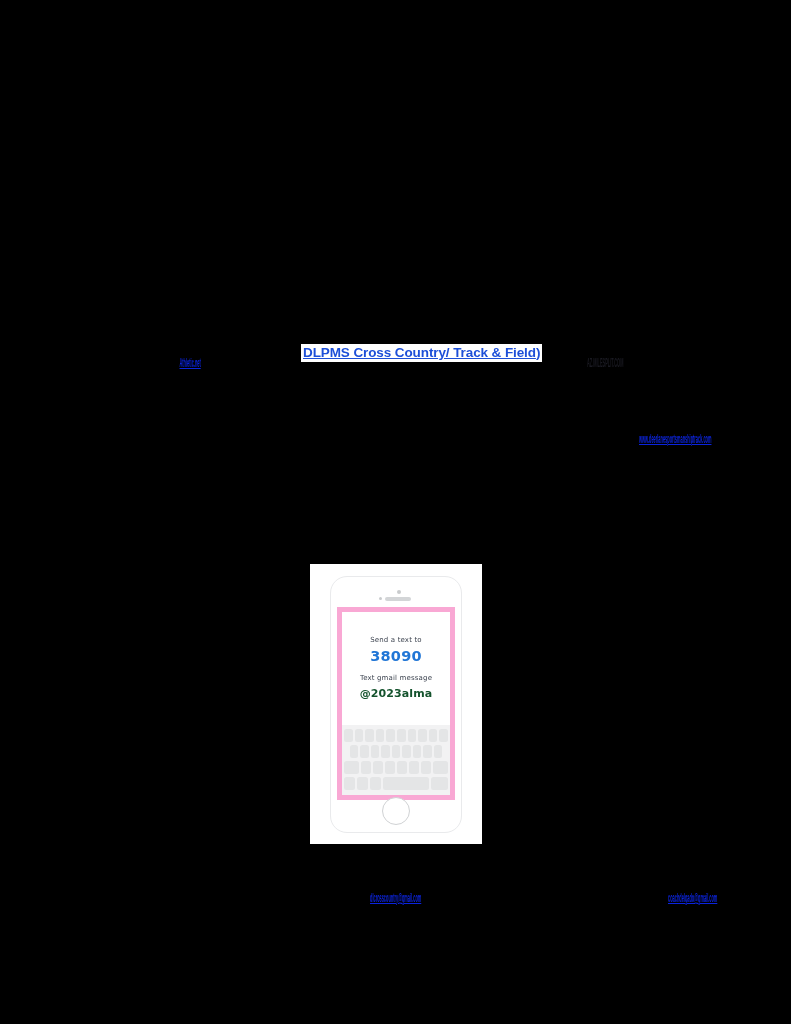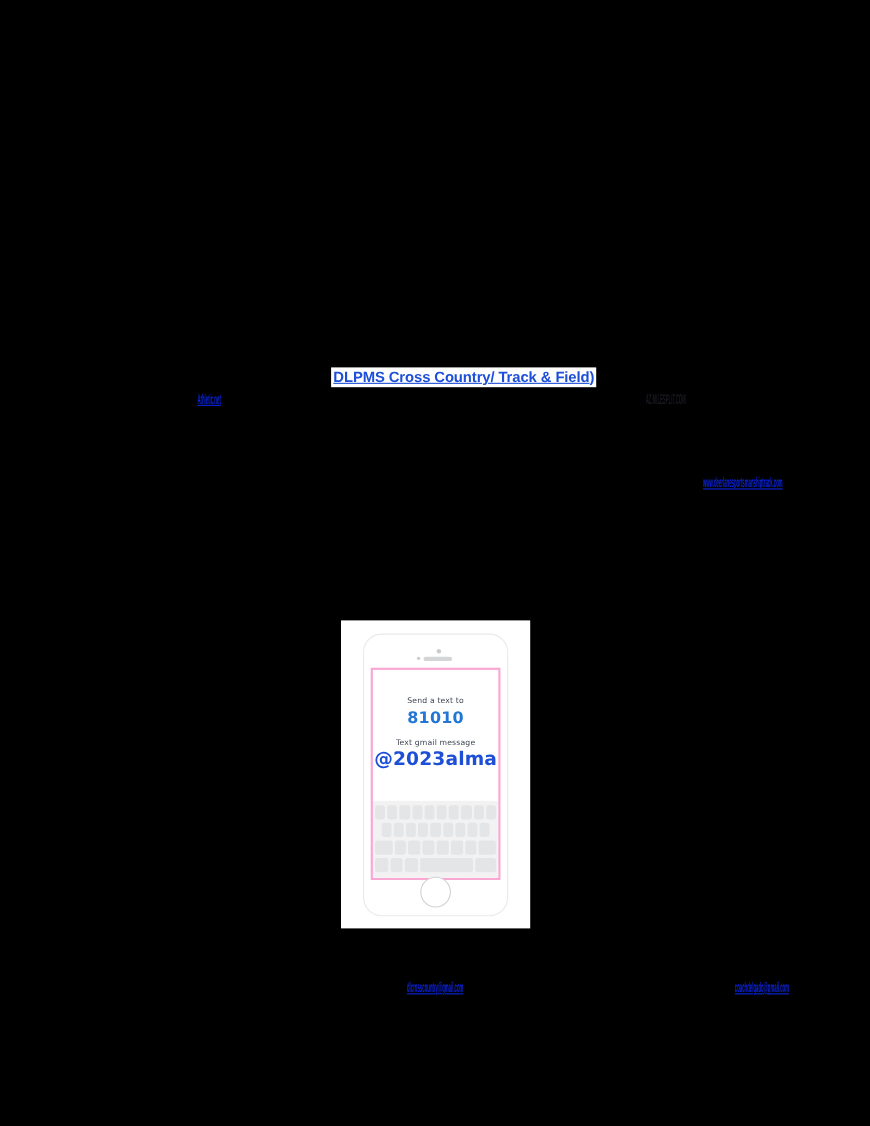--- a/index.html
+++ b/index.html
@@ -23,21 +23,21 @@
     height: 1024px;
     background: #000000;
   }
 
   
   .abs { position: absolute; white-space: nowrap; }
 
   
   .title-link {
     left: 301px;
-    top: 334px;
+    top: 344px;
     background: #ffffff;
     color: #1d4fd8;
     font-size: 13.5px;
     font-weight: 700;
     letter-spacing: -0.1px;
     padding: 1px 2px 2px 2px;
     line-height: 15px;
   }
   .title-link .u { text-decoration: underline; }
   .title-link .paren { color: #1d4fd8; text-decoration: none; }
@@ -117,21 +117,21 @@
     background: #d3d5d7;
   }
 
   .phone-screen {
     position: absolute;
     left: 6px;
     top: 30px;
     width: 118px;
     height: 193px;
     background: #ffffff;
-    border: 2px solid #f9a8d4;
+    border: 5px solid #f9a8d4;
     box-sizing: border-box;
     overflow: hidden;
   }
   .screen-content {
     padding-top: 23px;
     text-align: center;
   }
   .lbl-small {
     color: #3d4450;
     font-size: 7px;
@@ -142,22 +142,22 @@
   .num-big {
     color: #2176d6;
     font-size: 14.5px;
     font-weight: 700;
     line-height: 20px;
     letter-spacing: 0.2px;
     font-family: "DejaVu Sans", sans-serif;
   }
   .spacer-mid { height: 7px; }
   .handle-big {
-    color: #1d4ed8;
-    font-size: 17px;
+    color: #14532d;
+    font-size: 11px;
     font-weight: 700;
     line-height: 19px;
     letter-spacing: 0.1px;
     font-family: "DejaVu Sans", sans-serif;
   }
 
   
   .keyboard {
     position: absolute;
     left: 0;
@@ -223,21 +223,21 @@
 
       <div class="phone-speaker-row">
         <span class="cam-dot"></span>
         <span class="mic-dot"></span>
         <span class="speaker-bar"></span>
       </div>
 
       <div class="phone-screen">
         <div class="screen-content">
           <div class="lbl-small">Send a text to</div>
-          <div class="num-big">81010</div>
+          <div class="num-big">38090</div>
           <div class="spacer-mid"></div>
           <div class="lbl-small">Text gmail message</div>
           <div class="handle-big">@2023alma</div>
         </div>
 
         <div class="keyboard">
           <div class="kb-row r1">
             <span class="key"></span>
             <span class="key"></span>
             <span class="key"></span>

